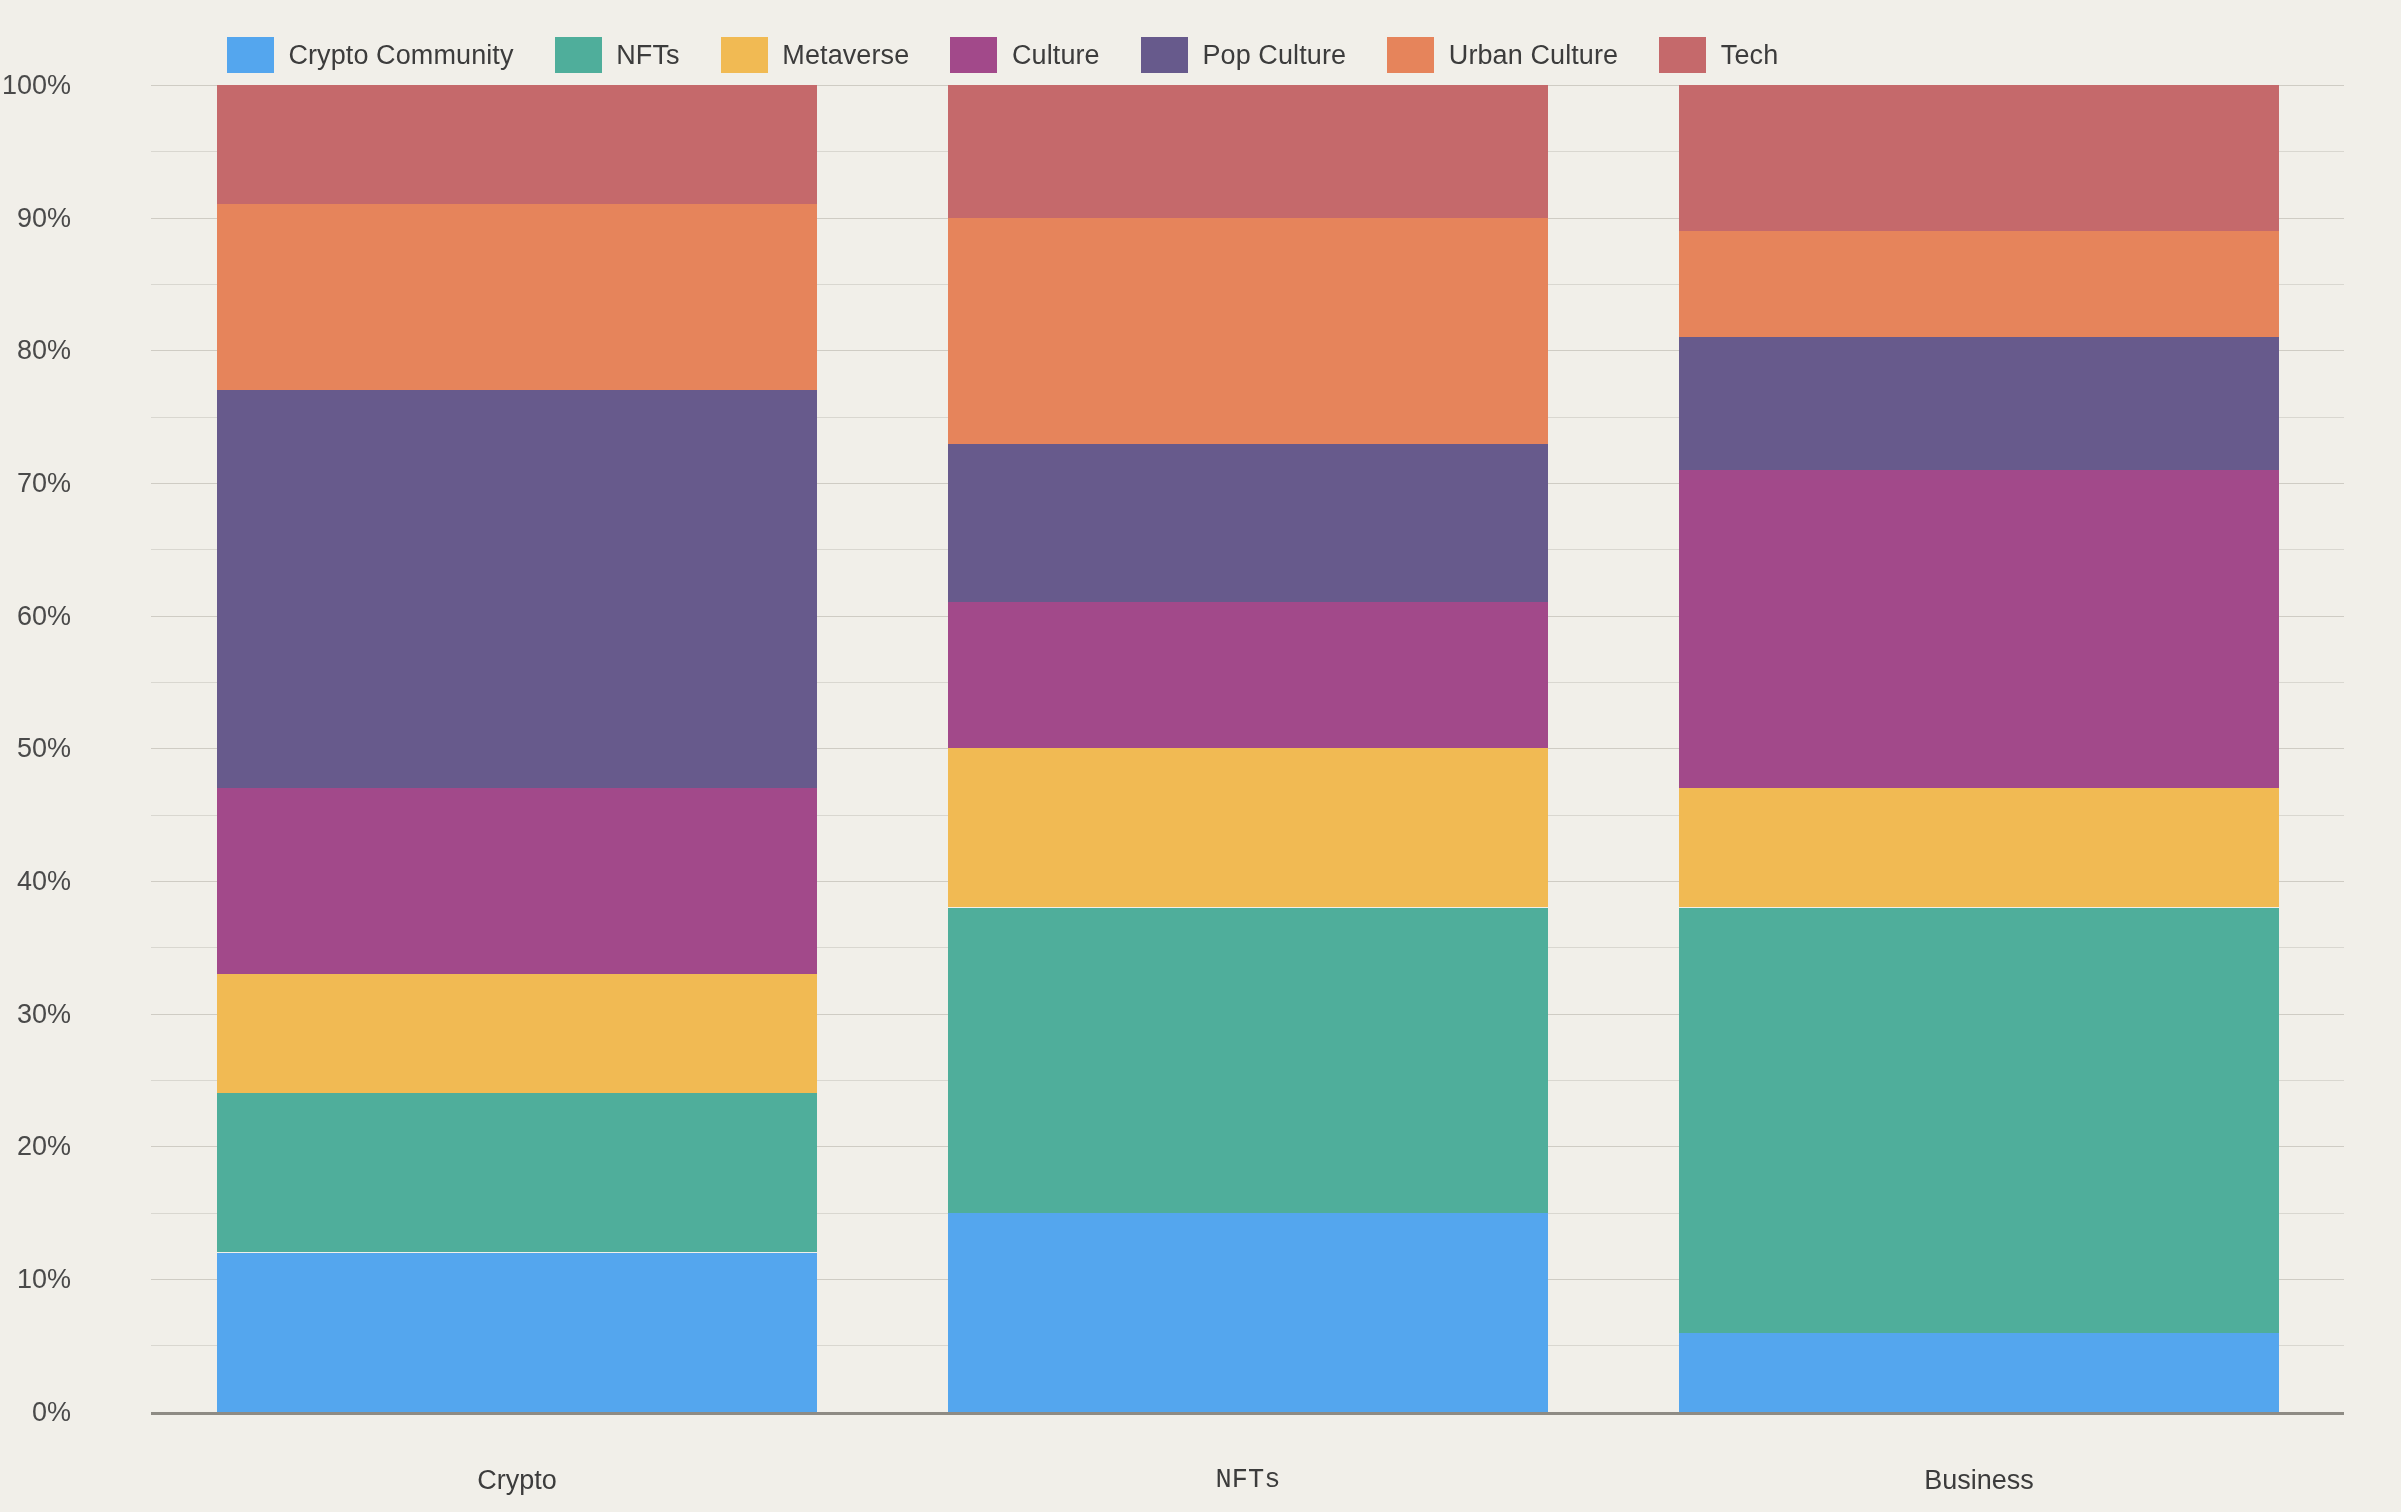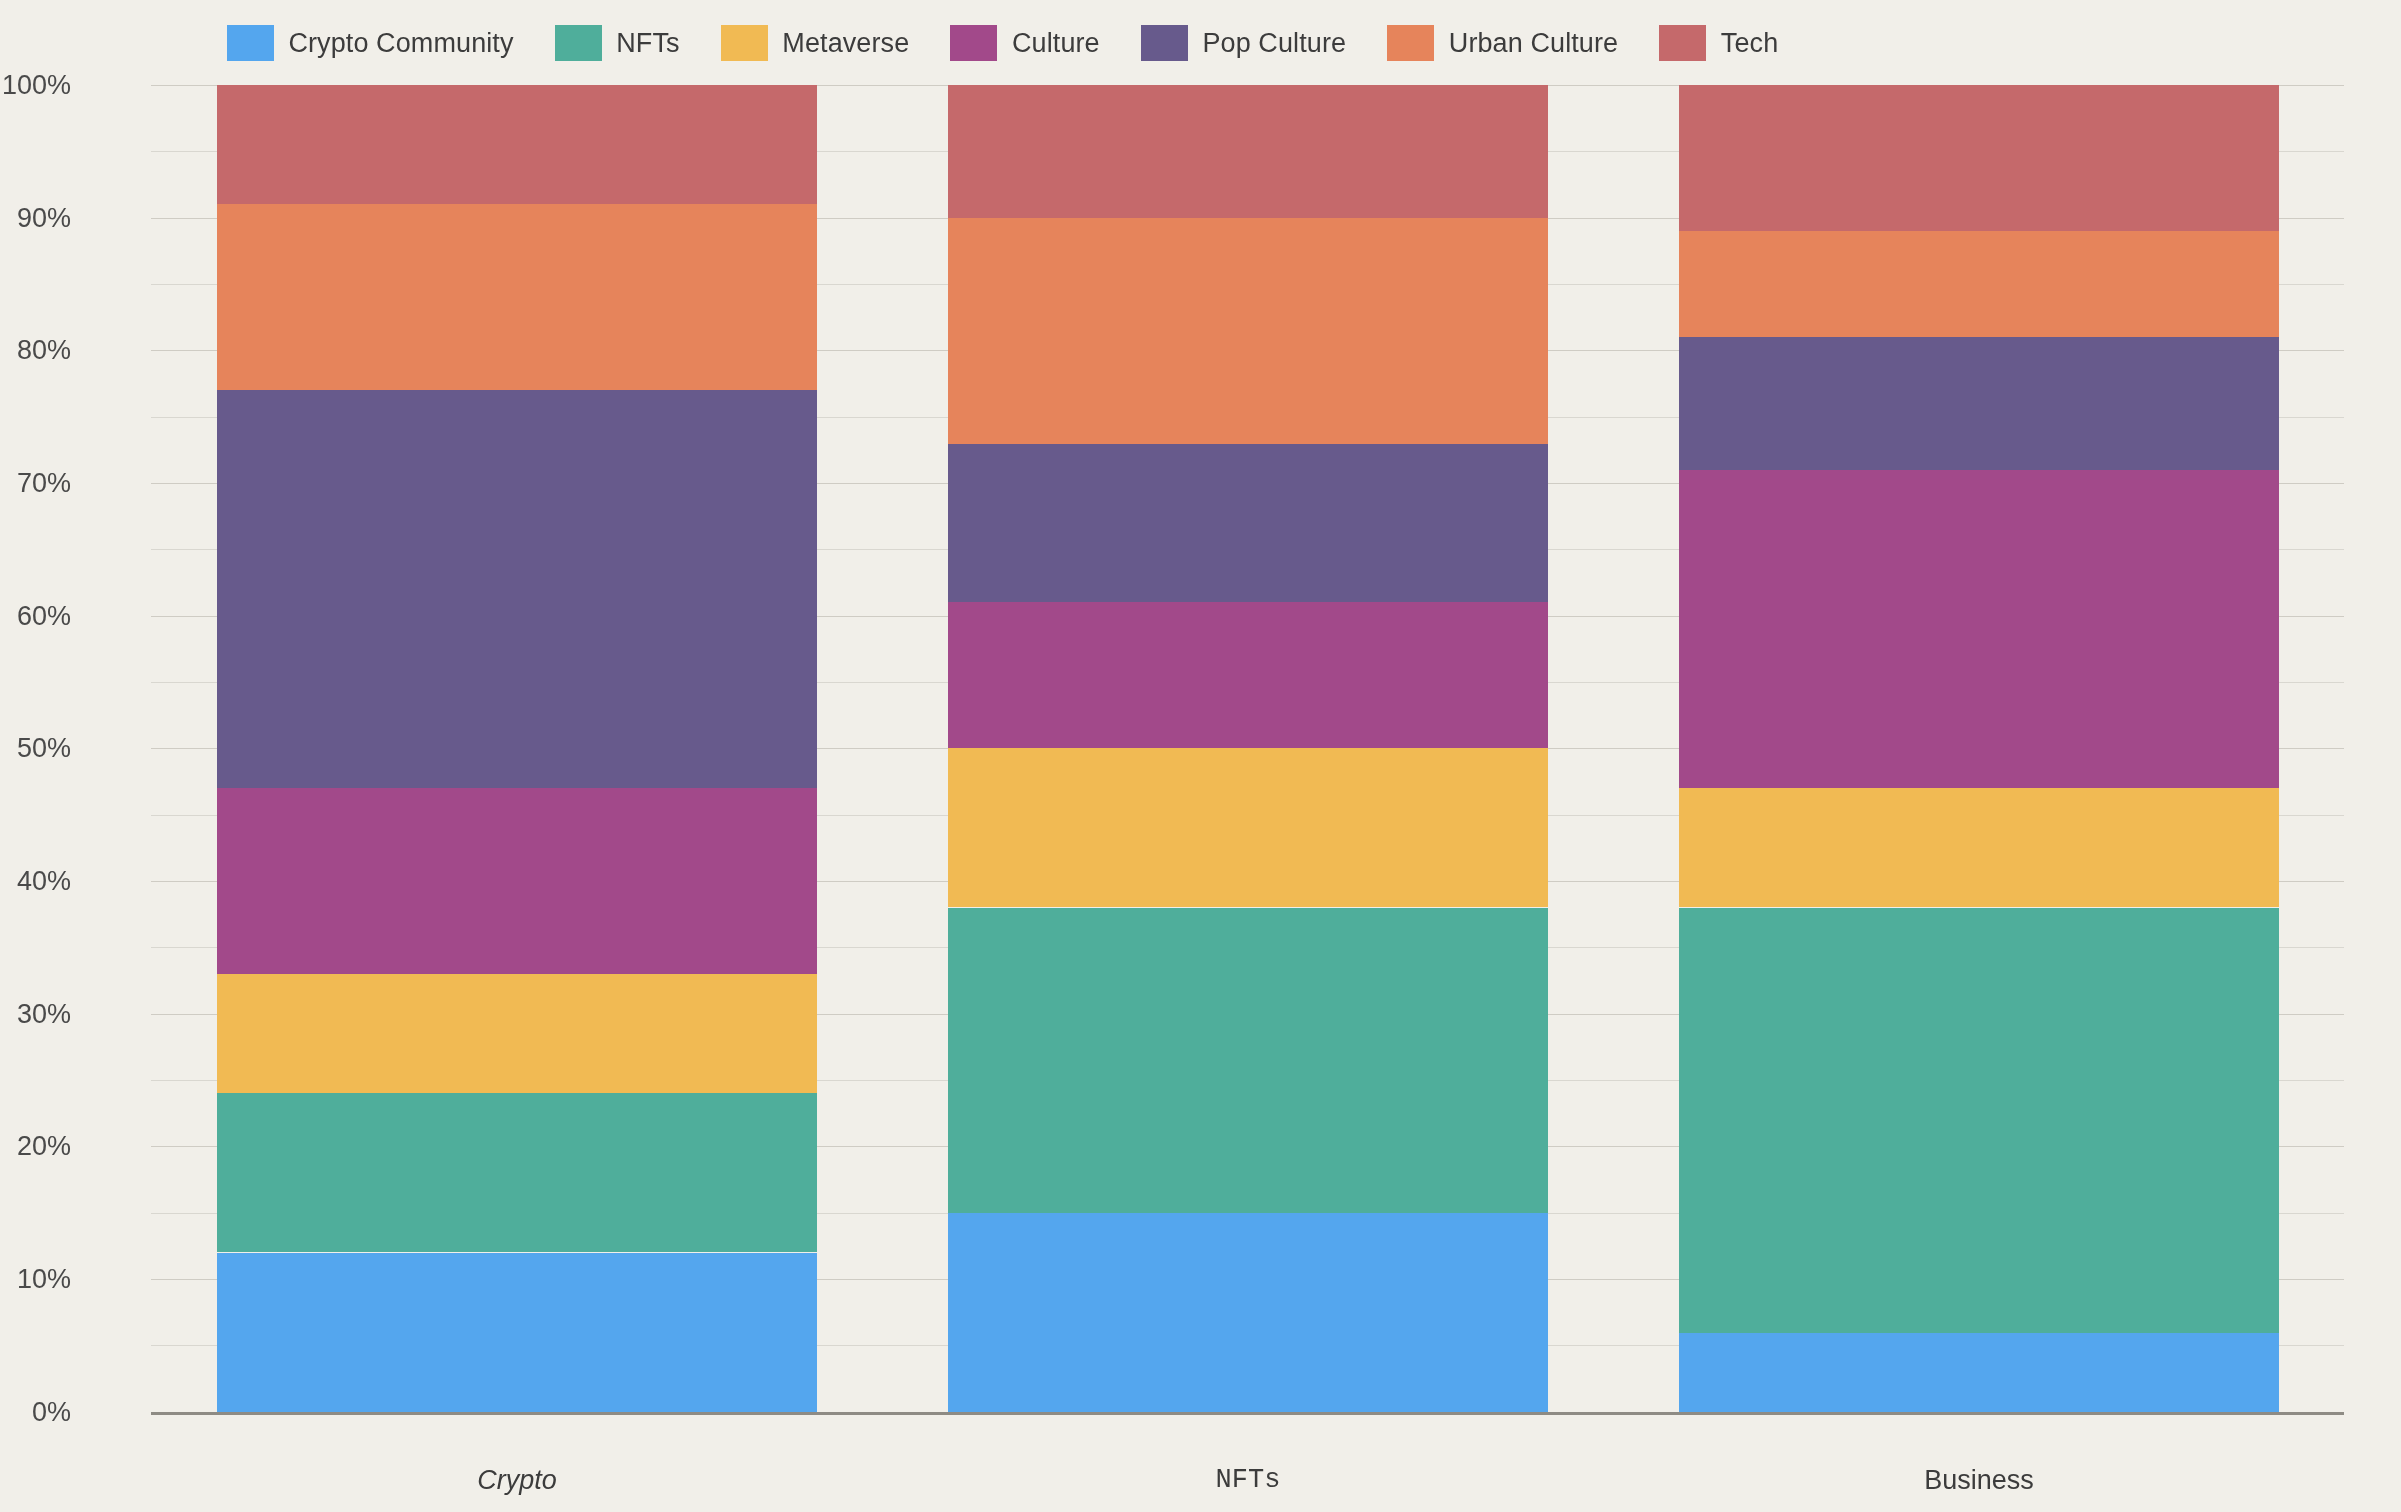--- a/index.html
+++ b/index.html
@@ -22,21 +22,21 @@
 
   
   #legend {
     position: absolute;
     left: 0;
     top: 25px;
     width: 2005px;
     height: 48px;
     display: flex;
     justify-content: center;
-    align-items: flex-start;
+    align-items: flex-end;
     gap: 0px;
   }
   .legend-item {
     display: flex;
     align-items: center;
     margin-right: 41px;
   }
   .legend-item:last-child { margin-right: 0; }
   .legend-swatch {
     width: 47px;
@@ -221,20 +221,20 @@
         <div class="ytick" style="top: 929px;">30%</div>
         <div class="ytick" style="top: 796px;">40%</div>
         <div class="ytick" style="top: 663px;">50%</div>
         <div class="ytick" style="top: 531px;">60%</div>
         <div class="ytick" style="top: 398px;">70%</div>
         <div class="ytick" style="top: 265px;">80%</div>
         <div class="ytick" style="top: 133px;">90%</div>
         <div class="ytick" style="top: 0px;">100%</div>
       </div>
     <div id="xticks">
-        <div class="xtick" style="left: 366px; font-style: italic;">Crypto</div>
+        <div class="xtick" style="left: 366px;">Crypto</div>
         <div class="xtick" style="left: 1097px; font-family: Liberation Mono, monospace;">NFTs</div>
         <div class="xtick" style="left: 1828px;">Business</div>
       </div>
   </div>
 
 </div>
 
 
 </body></html>

